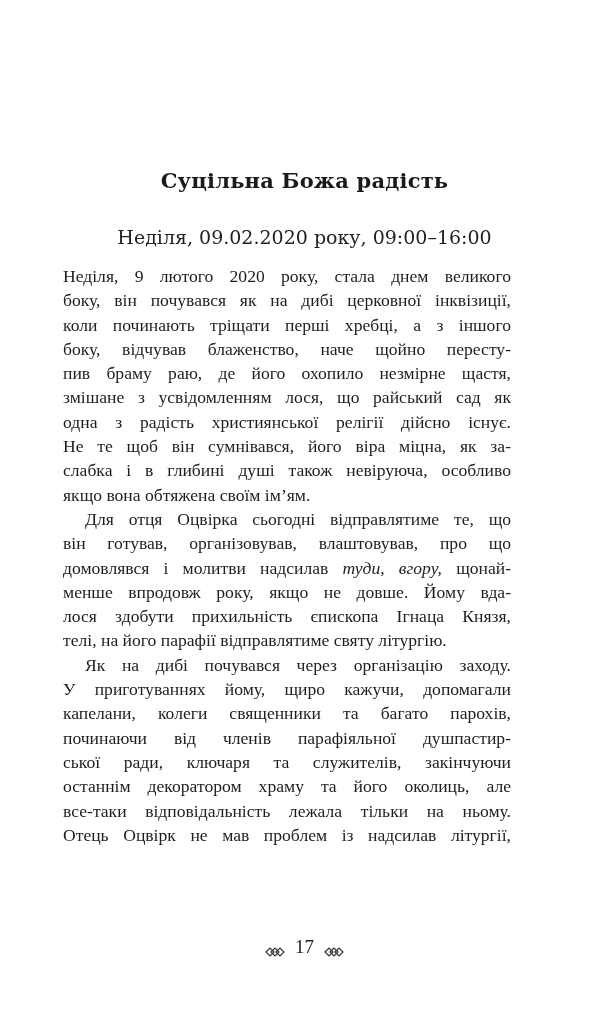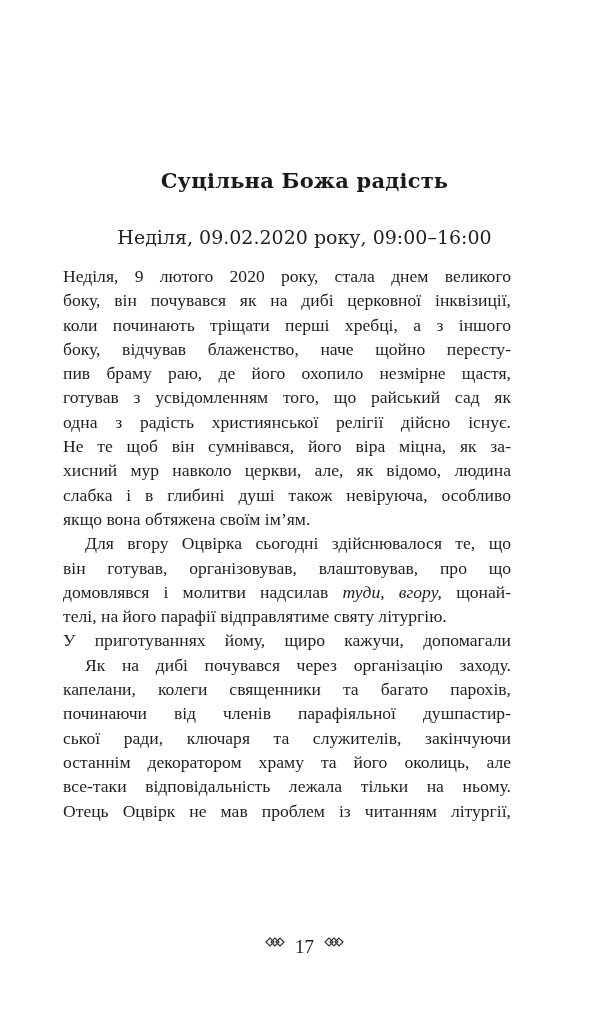--- a/index.html
+++ b/index.html
@@ -19,55 +19,56 @@
       font-family: "Liberation Serif", serif; font-size: 17.6px; line-height: 24.3px;
       text-align: justify; color: #1e1e1e;
     }
     .line { display: block; height: 24.3px; white-space: nowrap; text-align-last: justify; text-align: justify; }
     .line.last { text-align-last: left; }
     .line.indent { padding-left: 22px; }
     .line em { font-style: italic; }
     .folio {
       position: absolute; left: 0; width: 609px; top: 936px; text-align: center;
       font-family: "Liberation Serif", serif; font-size: 19px; color: #222;
-      display: flex; justify-content: center; align-items: flex-start; gap: 10px;
+      display: flex; justify-content: center; align-items: flex-end; gap: 10px;
     }
     .orn { display: inline-block; width: 20px; height: 12px; }
   </style>
 </head>
 <body>
 
 <div class="page">
   <div class="title">Суцільна Божа радість</div>
   <div class="subtitle">Неділя, 09.02.2020 року, 09:00–16:00</div>
 
   <div class="body-text" id="body-text">
       <span class="line">Неділя, 9 лютого 2020 року, стала днем великого</span>
       <span class="line">боку, він почувався як на дибі церковної інквізиції,</span>
       <span class="line">коли починають тріщати перші хребці, а з іншого</span>
       <span class="line">боку, відчував блаженство, наче щойно пересту-</span>
       <span class="line">пив браму раю, де його охопило незмірне щастя,</span>
-      <span class="line">готував з усвідомленням того, що райський сад як</span>
+      <span class="line">змішане з усвідомленням лося, що райський сад як</span>
       <span class="line">одна з радість християнської релігії дійсно існує.</span>
       <span class="line">Не те щоб він сумнівався, його віра міцна, як за-</span>
-      <span class="line">хисний мур навколо церкви, але, як відомо, людина</span>
       <span class="line">слабка і в глибині душі також невіруюча, особливо</span>
       <span class="line last">якщо вона обтяжена своїм ім’ям.</span>
-      <span class="line indent">Для вгору Оцвірка сьогодні здійснювалося те, що</span>
+      <span class="line indent">Для отця Оцвірка сьогодні відправлятиме те, що</span>
       <span class="line">він готував, організовував, влаштовував, про що</span>
       <span class="line"><span style="white-space: pre; font-family: Liberation Serif, serif;">домовлявся і молитви надсилав </span><em>туди, вгору,</em><span style="white-space: pre;"> щонай-</span></span>
+      <span class="line">менше впродовж року, якщо не довше. Йому вда-</span>
+      <span class="line">лося здобути прихильність єпископа Ігнаца Князя,</span>
       <span class="line last">телі, на його парафії відправлятиме святу літургію.</span>
+      <span class="line indent">Як на дибі почувався через організацію заходу.</span>
       <span class="line">У приготуваннях йому, щиро кажучи, допомагали</span>
-      <span class="line indent">Як на дибі почувався через організацію заходу.</span>
       <span class="line">капелани, колеги священники та багато парохів,</span>
       <span class="line">починаючи від членів парафіяльної душпастир-</span>
       <span class="line">ської ради, ключаря та служителів, закінчуючи</span>
       <span class="line">останнім декоратором храму та його околиць, але</span>
       <span class="line">все-таки відповідальність лежала тільки на ньому.</span>
-      <span class="line">Отець Оцвірк не мав проблем із читанням літургії,</span>
+      <span class="line">Отець Оцвірк не мав проблем із надсилав літургії,</span>
     </div>
 
   <div class="folio">
     <svg class="orn" viewBox="0 0 20 12">
       <g fill="none" stroke="#333" stroke-width="1.2">
         <path d="M1 6 L5 2 L9 6 L5 10 Z"></path>
         <path d="M6 6 L10 2 L14 6 L10 10 Z"></path>
         <path d="M11 6 L15 2 L19 6 L15 10 Z"></path>
       </g>
     </svg>

